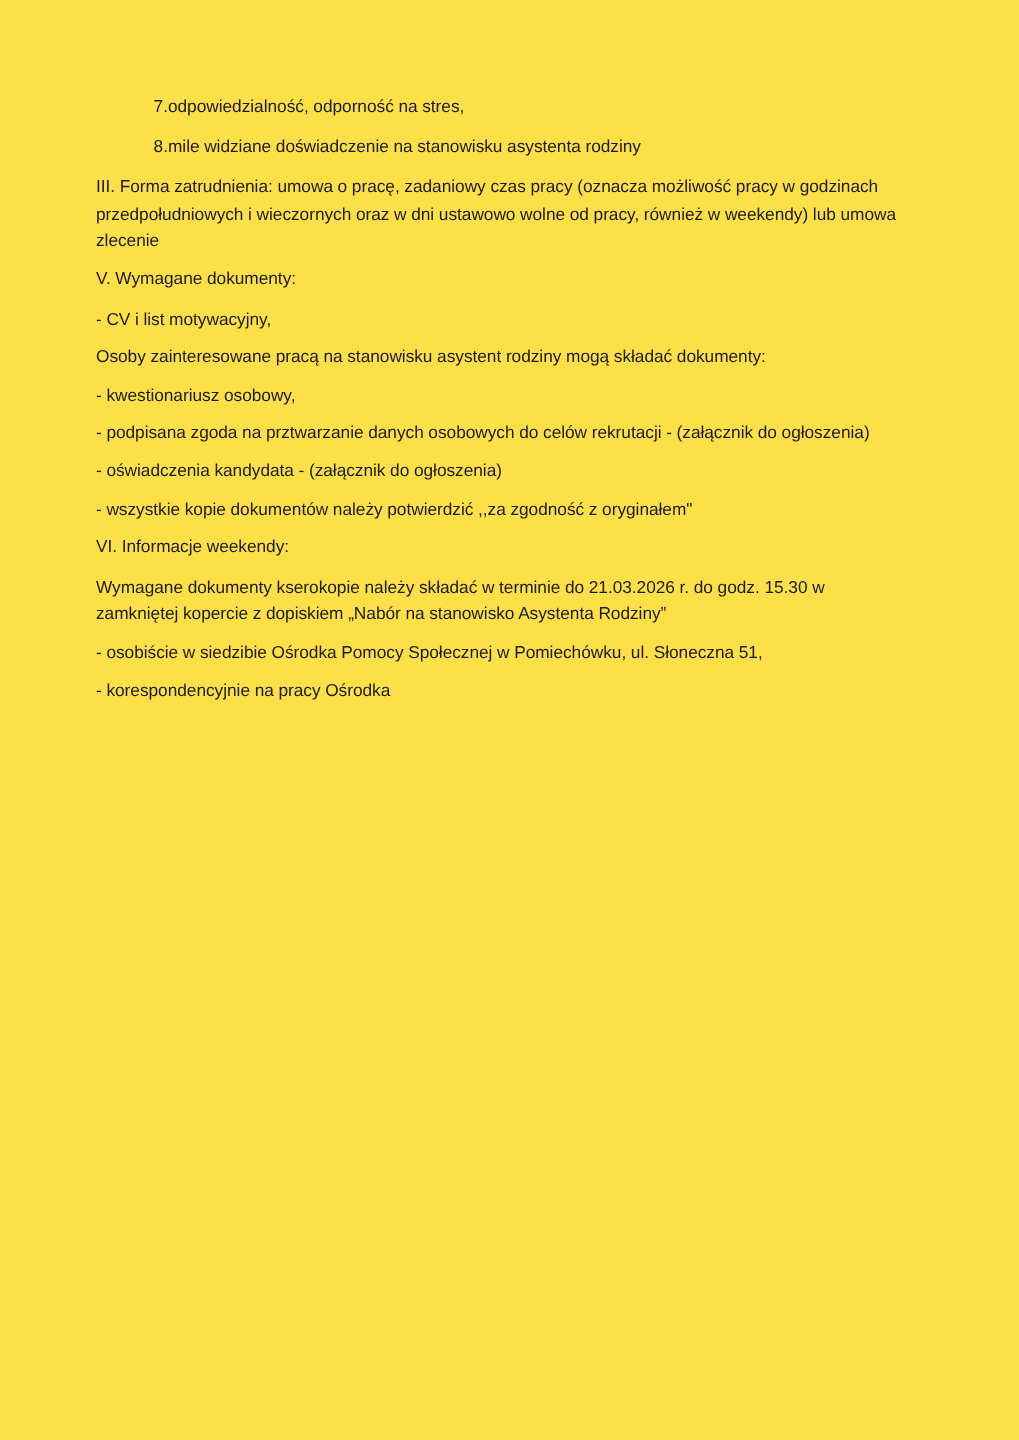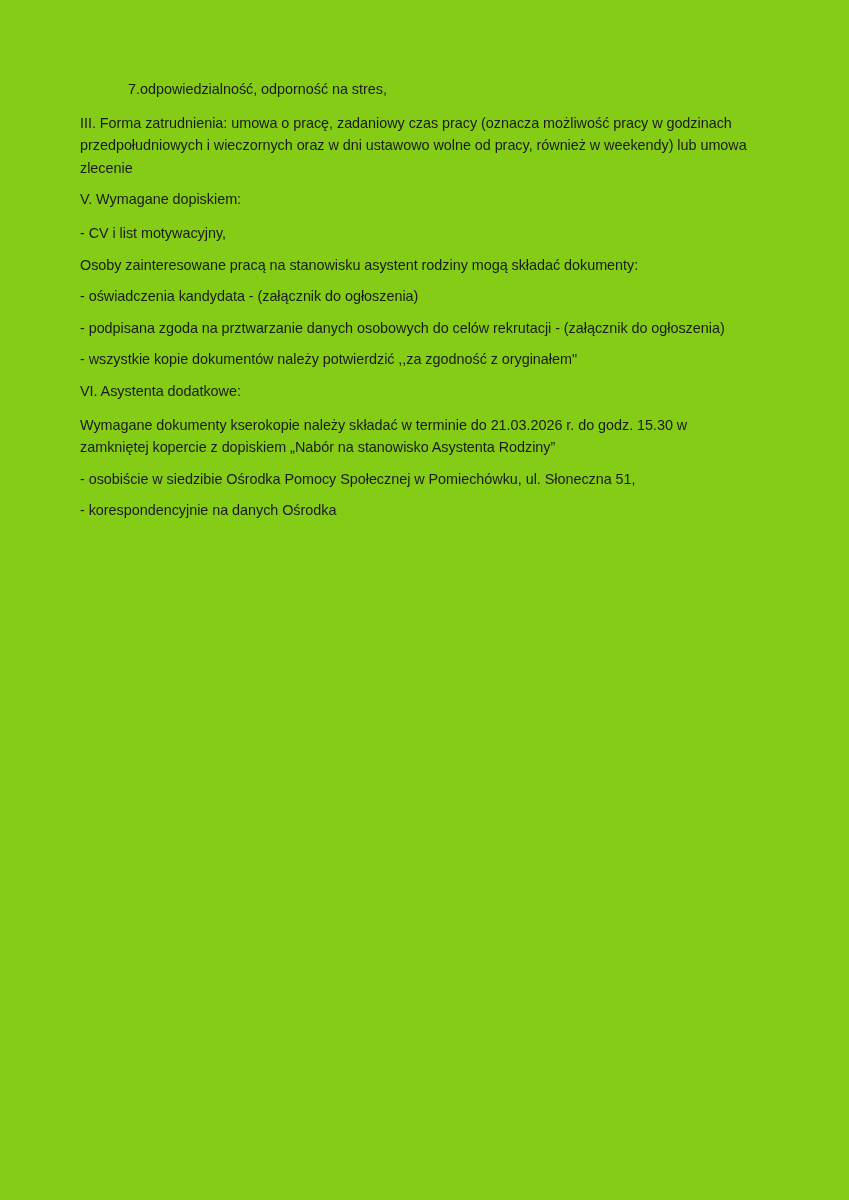--- a/index.html
+++ b/index.html
@@ -12,21 +12,21 @@
     height: 1200px;
     font-family: "Liberation Sans", sans-serif;
     color: #1a1a1a;
     -webkit-font-smoothing: antialiased;
   }
 
   .page {
     position: relative;
     width: 849px;
     height: 1200px;
-    background: #84cc16;
+    background: #fde047;
     overflow: hidden;
   }
 
   .content {
     position: absolute;
     left: 80px;
     top: 78px;
     width: 672px;
   }
 
@@ -52,25 +52,27 @@
   b, .b {
     font-weight: normal;
   }
 </style>
 </head>
 <body>
 
 <div class="page">
   <div class="content" id="doc-body">
       <p class="para indent"><span>7.odpowiedzialność, odporność na stres,</span></p>
+      <p class="para indent"><span>8.mile widziane doświadczenie na stanowisku asystenta rodziny</span></p>
       <p class="para"><span class="b">III. Forma zatrudnienia:</span><span> umowa o pracę, zadaniowy czas pracy (oznacza możliwość pracy w godzinach przedpołudniowych i wieczornych oraz w dni ustawowo wolne od pracy, również w weekendy) lub umowa zlecenie</span></p>
-      <p class="para heading"><span class="b">V. Wymagane dopiskiem:</span></p>
+      <p class="para heading"><span class="b">V. Wymagane dokumenty:</span></p>
       <p class="para"><span>- CV i list motywacyjny,</span></p>
       <p class="para"><span>Osoby zainteresowane pracą na stanowisku asystent rodziny mogą składać dokumenty:</span></p>
+      <p class="para"><span>- kwestionariusz osobowy,</span></p>
+      <p class="para"><span>- podpisana zgoda na prztwarzanie danych osobowych do celów rekrutacji - (załącznik do ogłoszenia)</span></p>
       <p class="para"><span>- oświadczenia kandydata - (załącznik do ogłoszenia)</span></p>
-      <p class="para"><span>- podpisana zgoda na prztwarzanie danych osobowych do celów rekrutacji - (załącznik do ogłoszenia)</span></p>
       <p class="para"><span>- wszystkie kopie dokumentów należy potwierdzić ,,za zgodność z oryginałem"</span></p>
-      <p class="para heading"><span class="b">VI. Asystenta dodatkowe:</span></p>
+      <p class="para heading"><span class="b">VI. Informacje weekendy:</span></p>
       <p class="para"><span>Wymagane dokumenty kserokopie należy składać w terminie do </span><span class="b">21.03.2026 r. do godz. 15.30</span><span> w zamkniętej kopercie z dopiskiem „Nabór na stanowisko Asystenta Rodziny”</span></p>
       <p class="para"><span>- osobiście w siedzibie Ośrodka Pomocy Społecznej w Pomiechówku, ul. Słoneczna 51,</span></p>
-      <p class="para"><span>- korespondencyjnie na danych Ośrodka</span></p>
+      <p class="para"><span>- korespondencyjnie na pracy Ośrodka</span></p>
     </div>
 </div>
 
 </body></html>

